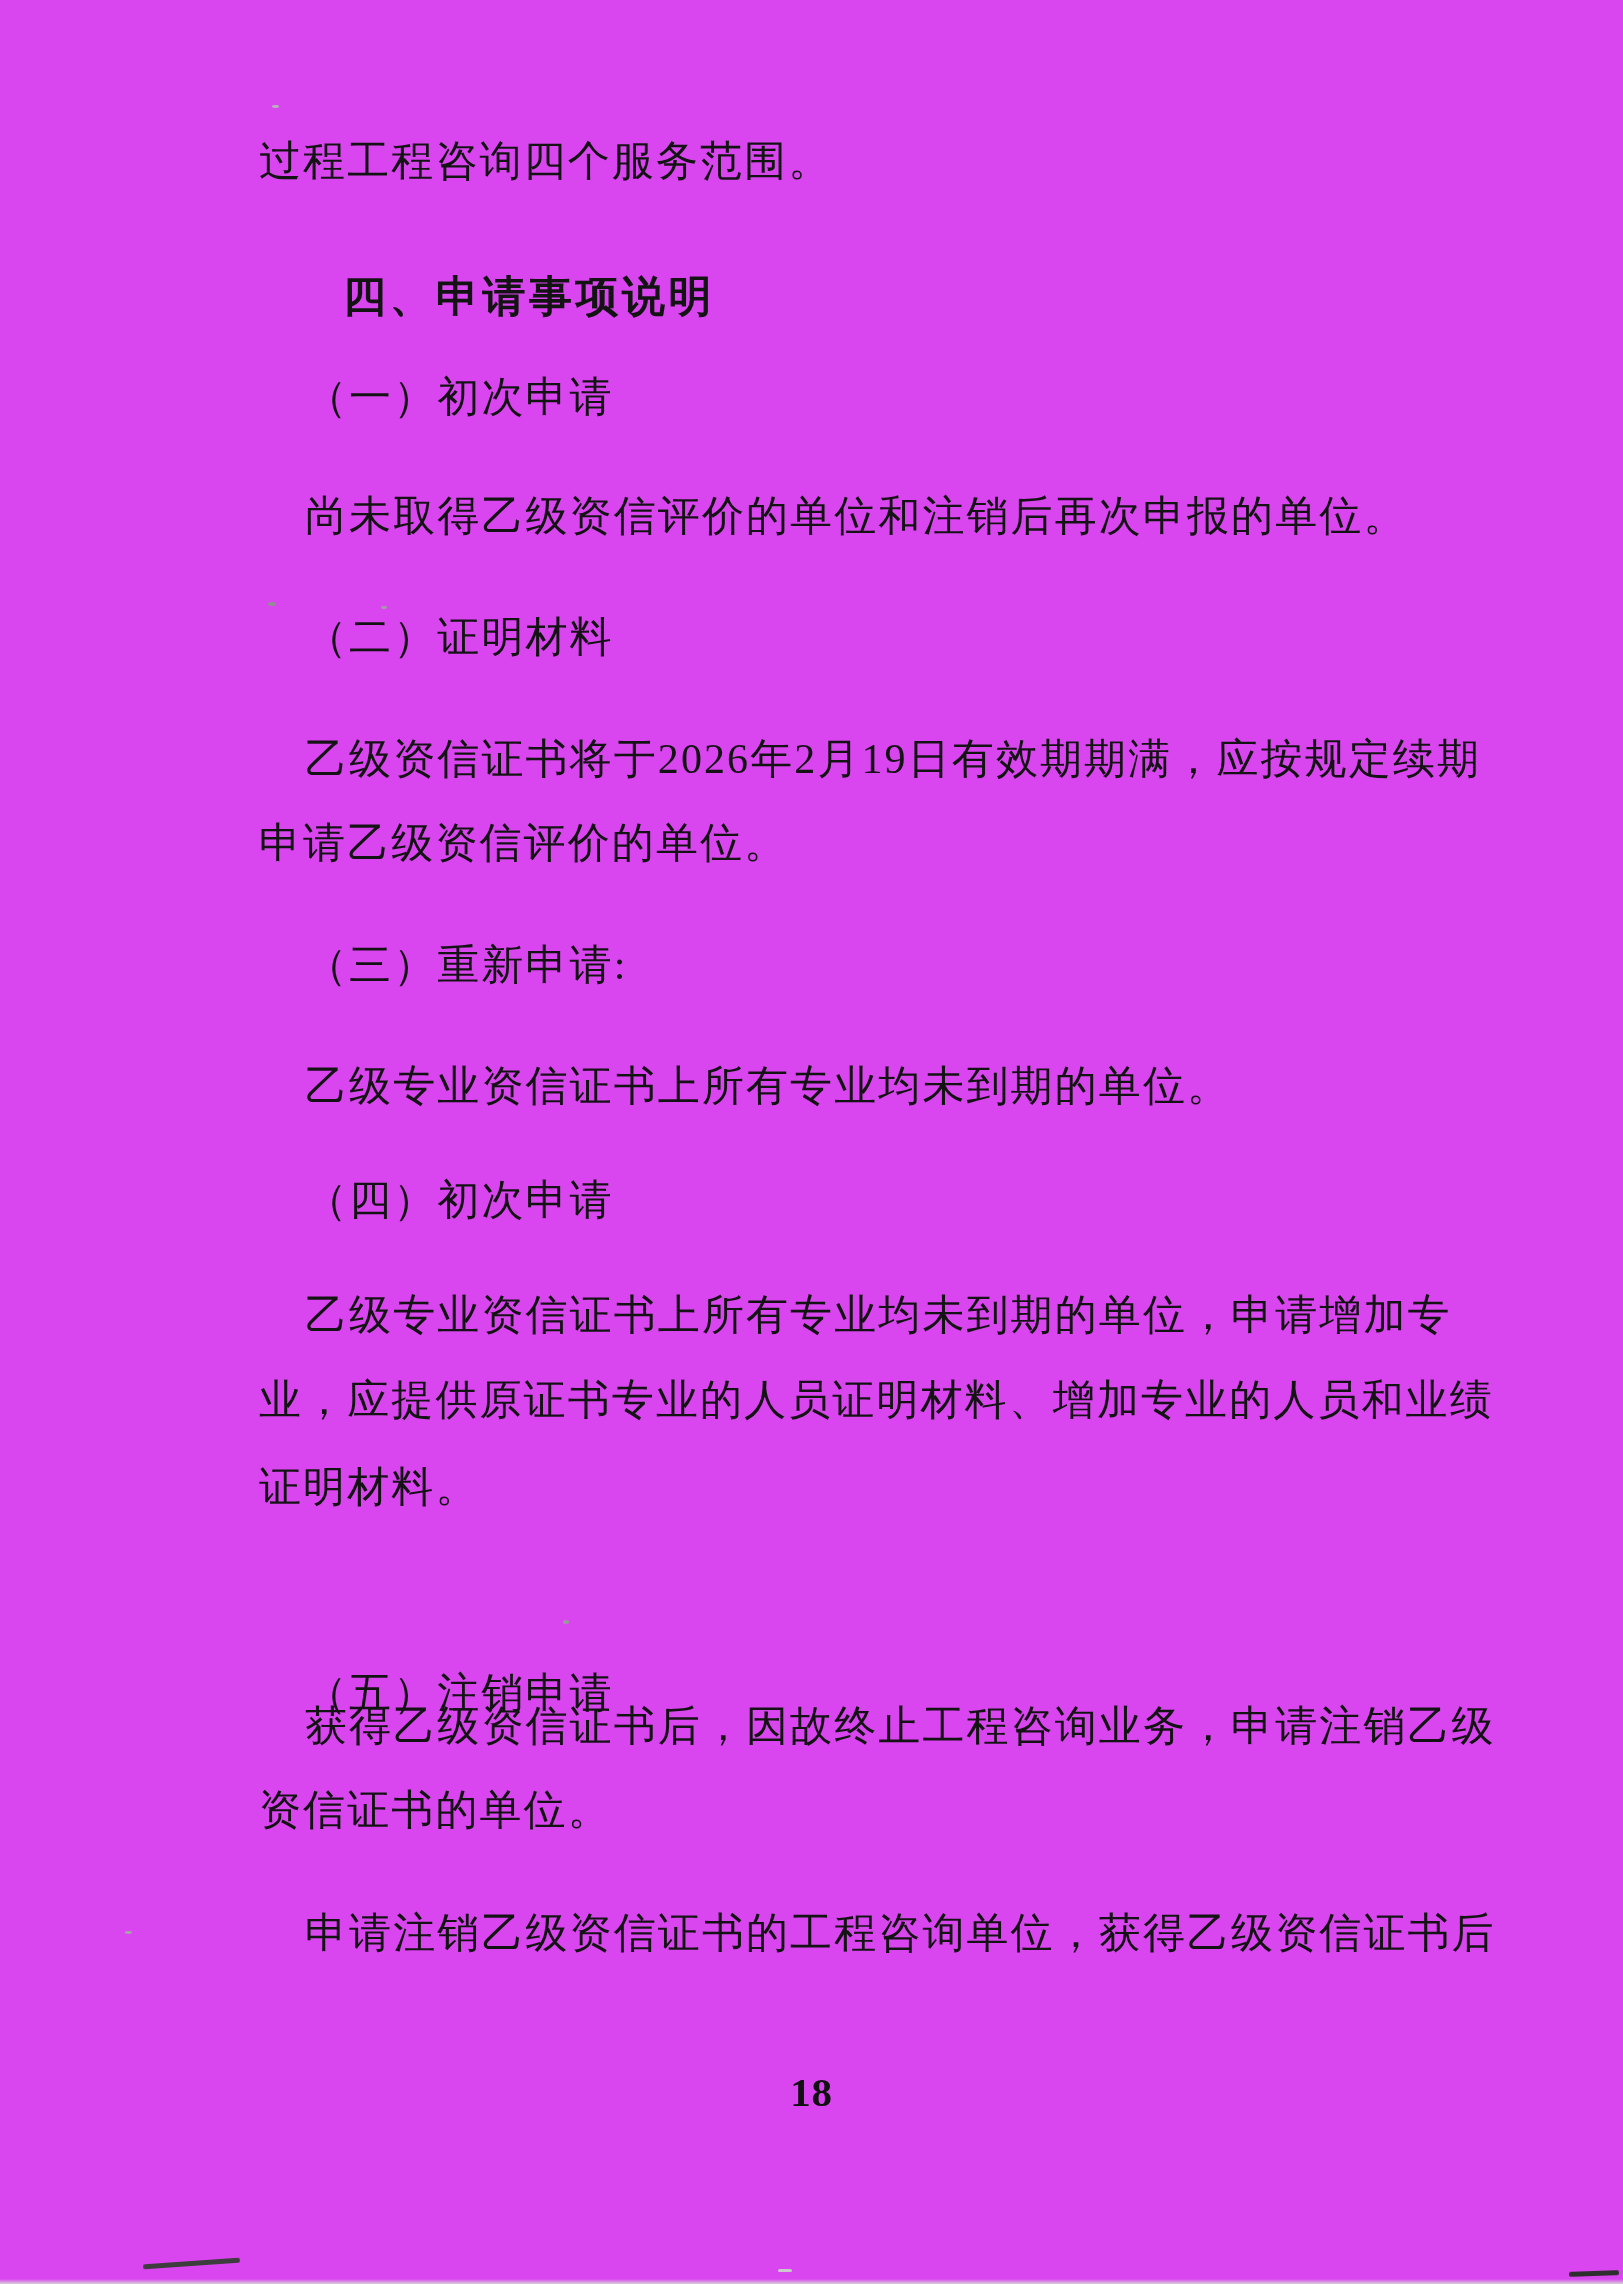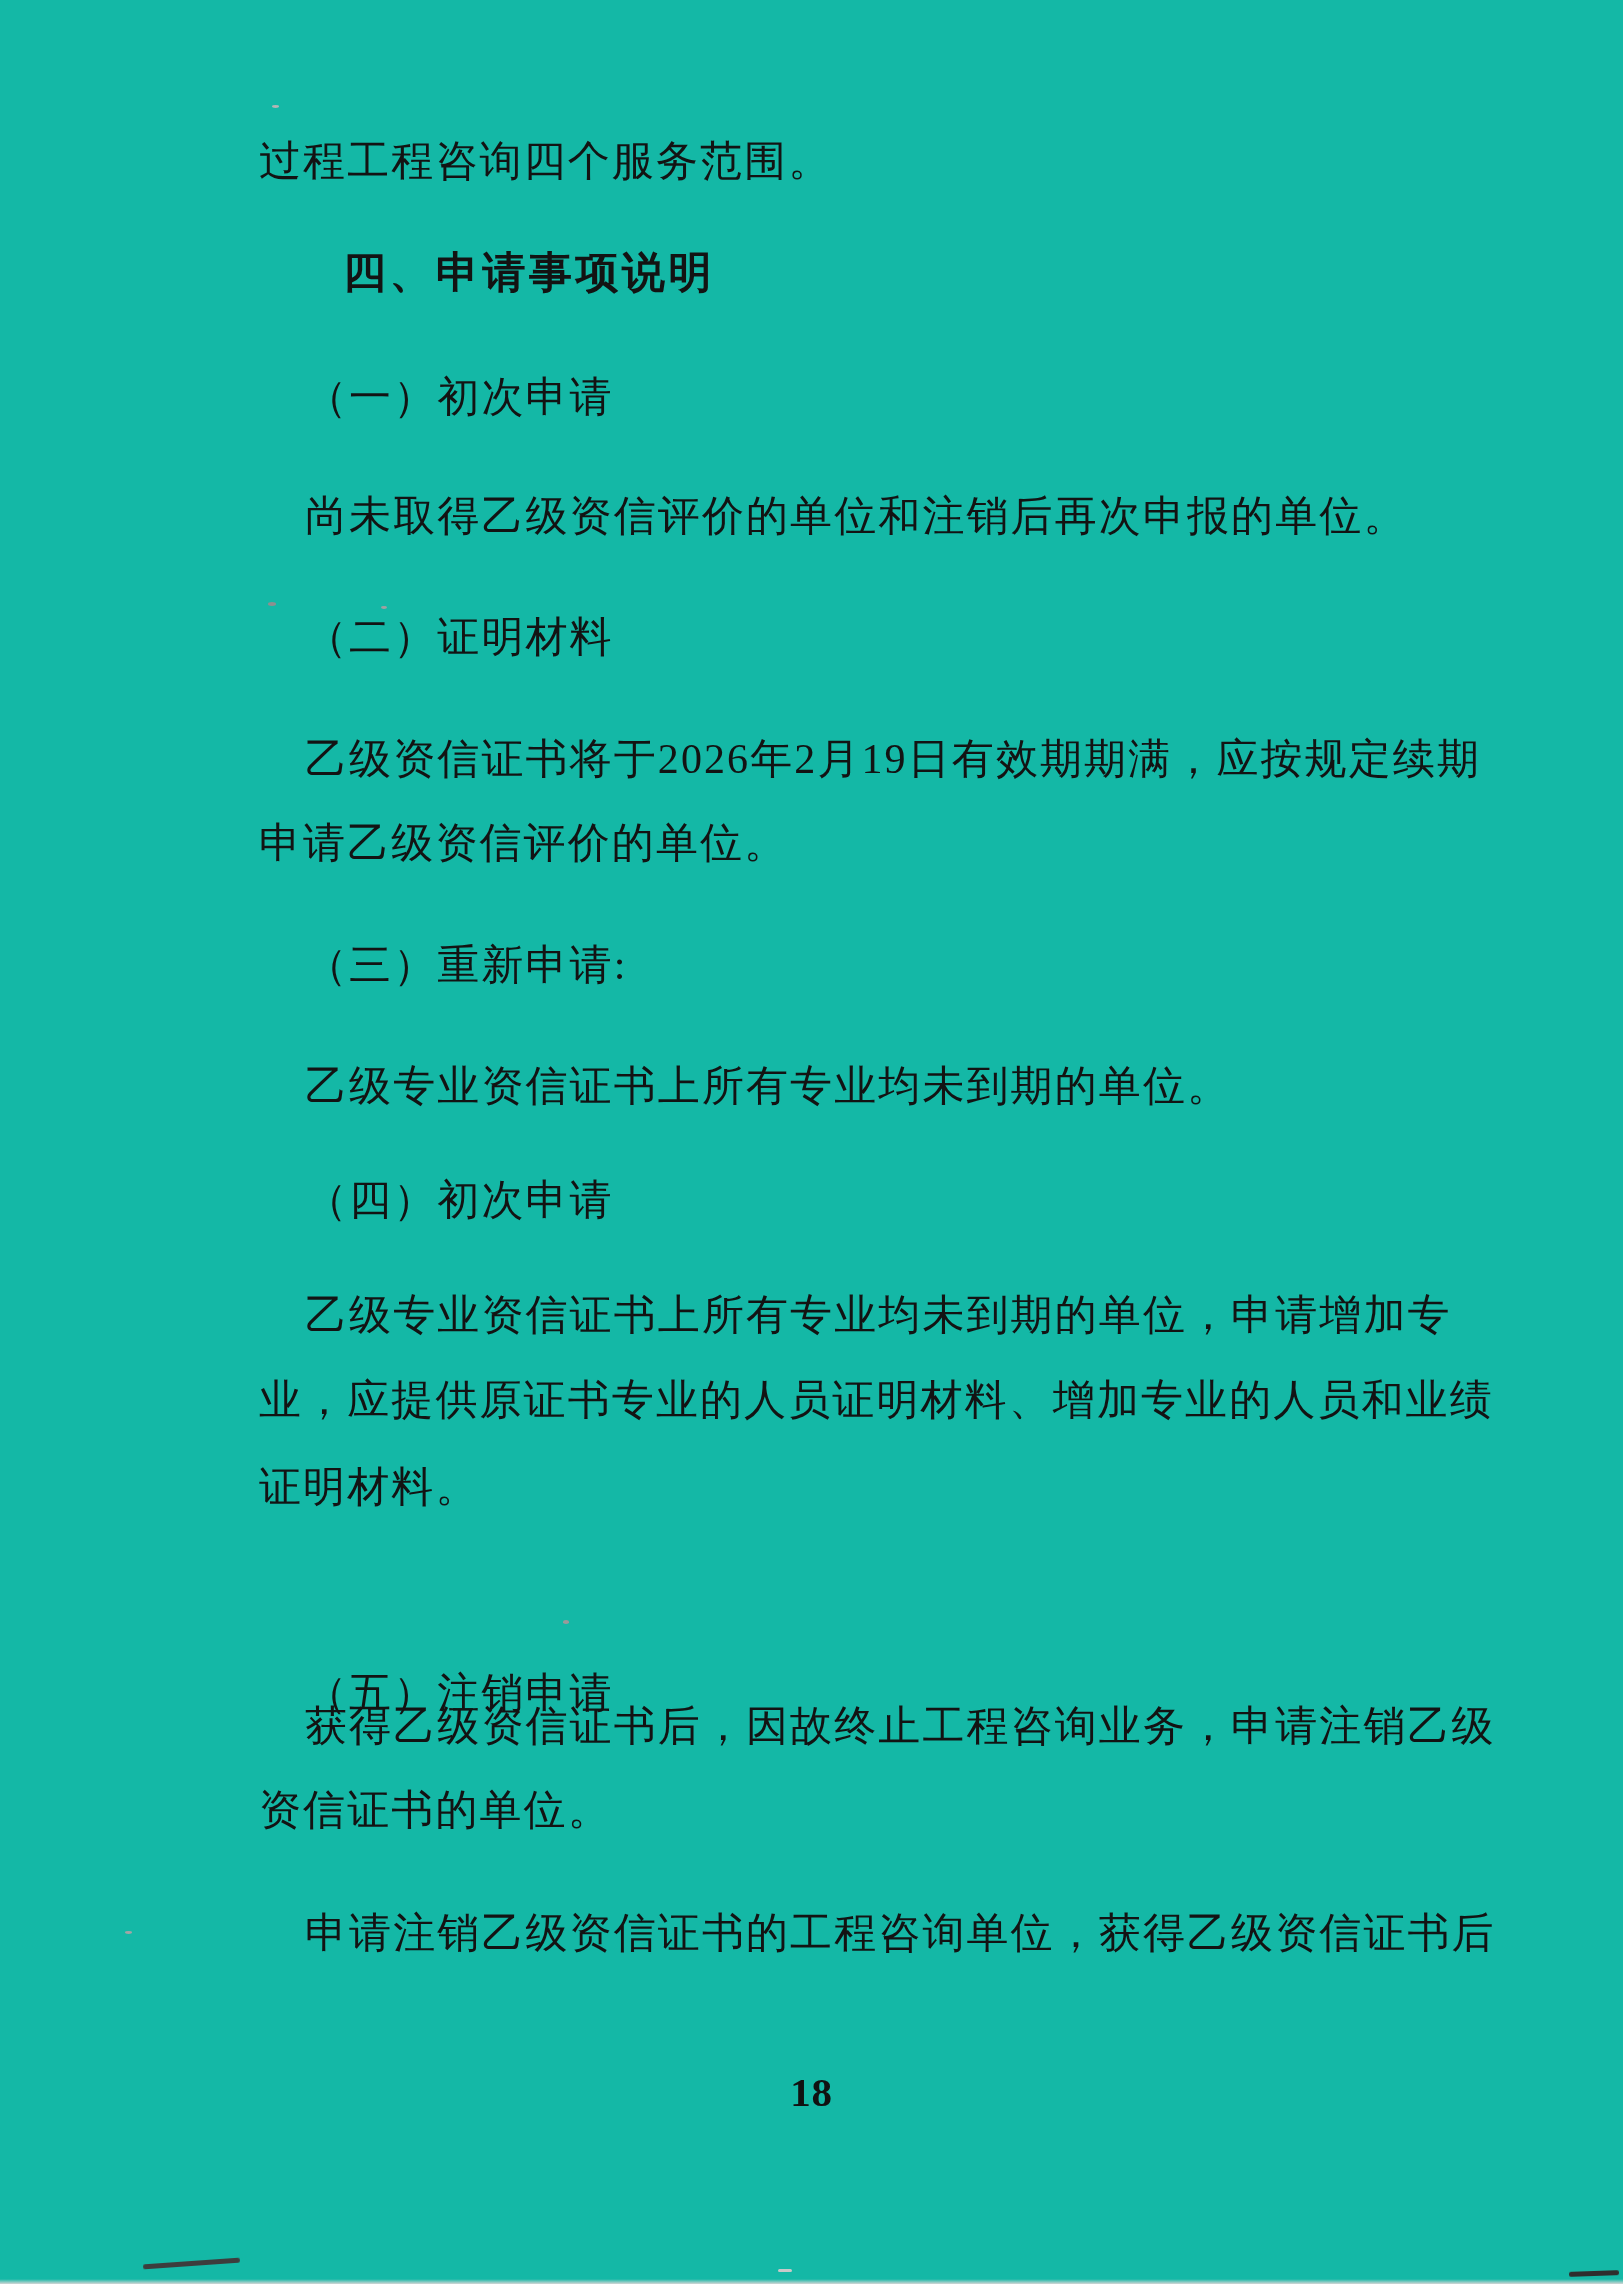--- a/index.html
+++ b/index.html
@@ -4,21 +4,21 @@
 <style>
   html, body {
     margin: 0;
     padding: 0;
     background: #9a9a9a;
   }
   .page {
     position: relative;
     width: 1623px;
     height: 2284px;
-    background: #14b8a6;
+    background: #d946ef;
     overflow: hidden;
     font-family: "Liberation Serif", "DejaVu Serif", serif;
     color: #131313;
   }
   .line {
     position: absolute;
     left: 259px;
     width: 1232px;
     font-size: 42px;
     line-height: 1;
@@ -29,20 +29,21 @@
   
   .line.ind {
     padding-left: 46px;
   }
   
   .line.h1 {
     padding-left: 84px;
     font-weight: 700;
     font-size: 43px;
     letter-spacing: 3.5px;
+    margin-top: 24px;
   }
   .page-number {
     position: absolute;
     top: 2068px;
     left: 0;
     width: 1623px;
     text-align: center;
     font-size: 41px;
     font-weight: 700;
     letter-spacing: 0.7px;

